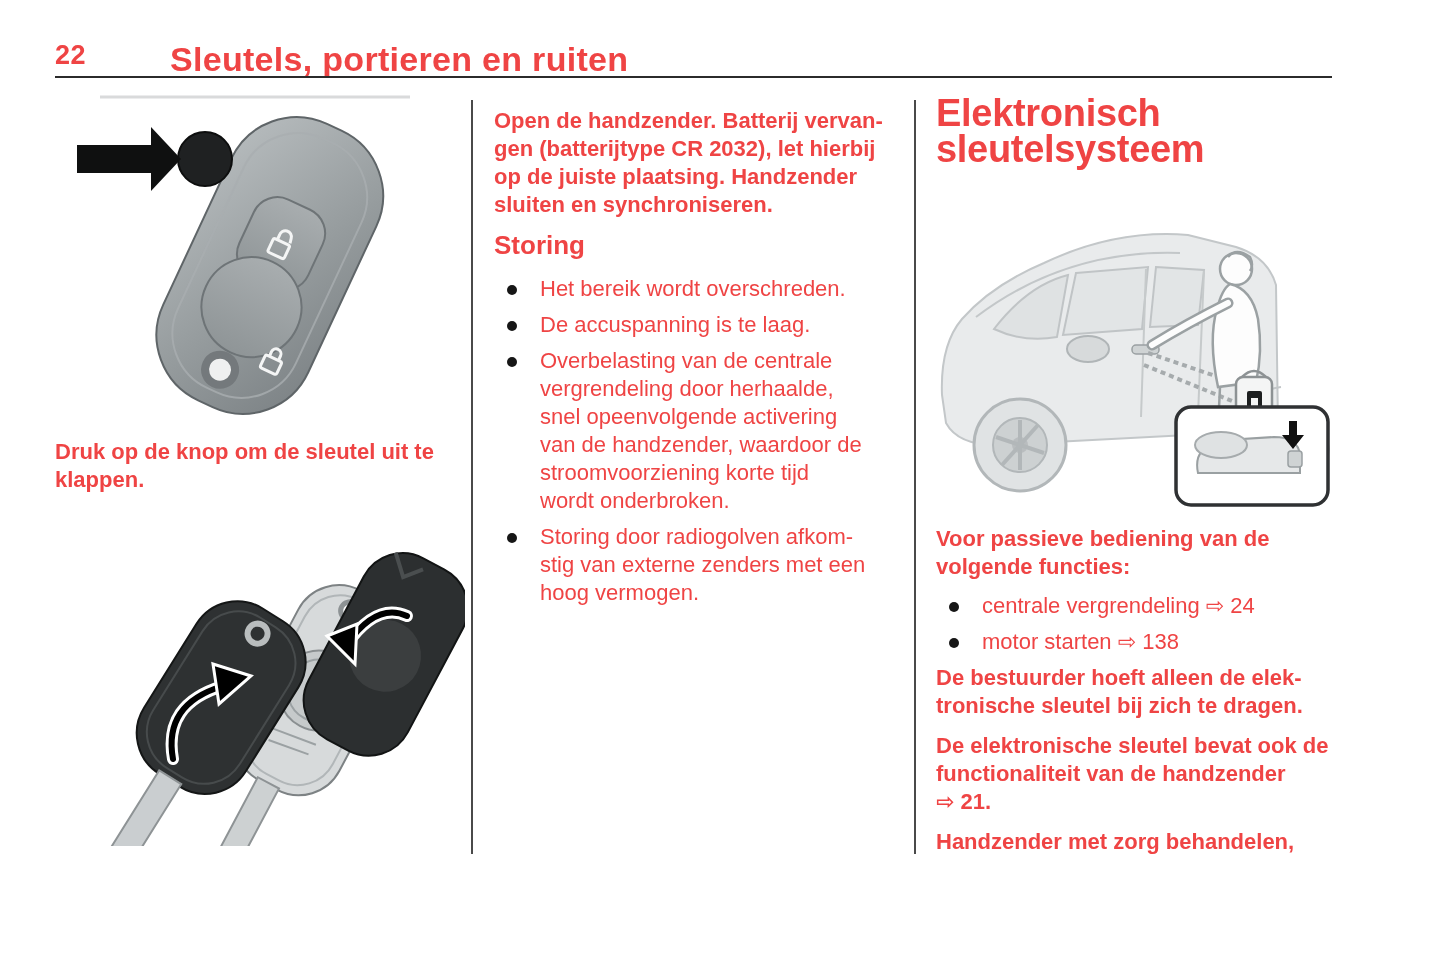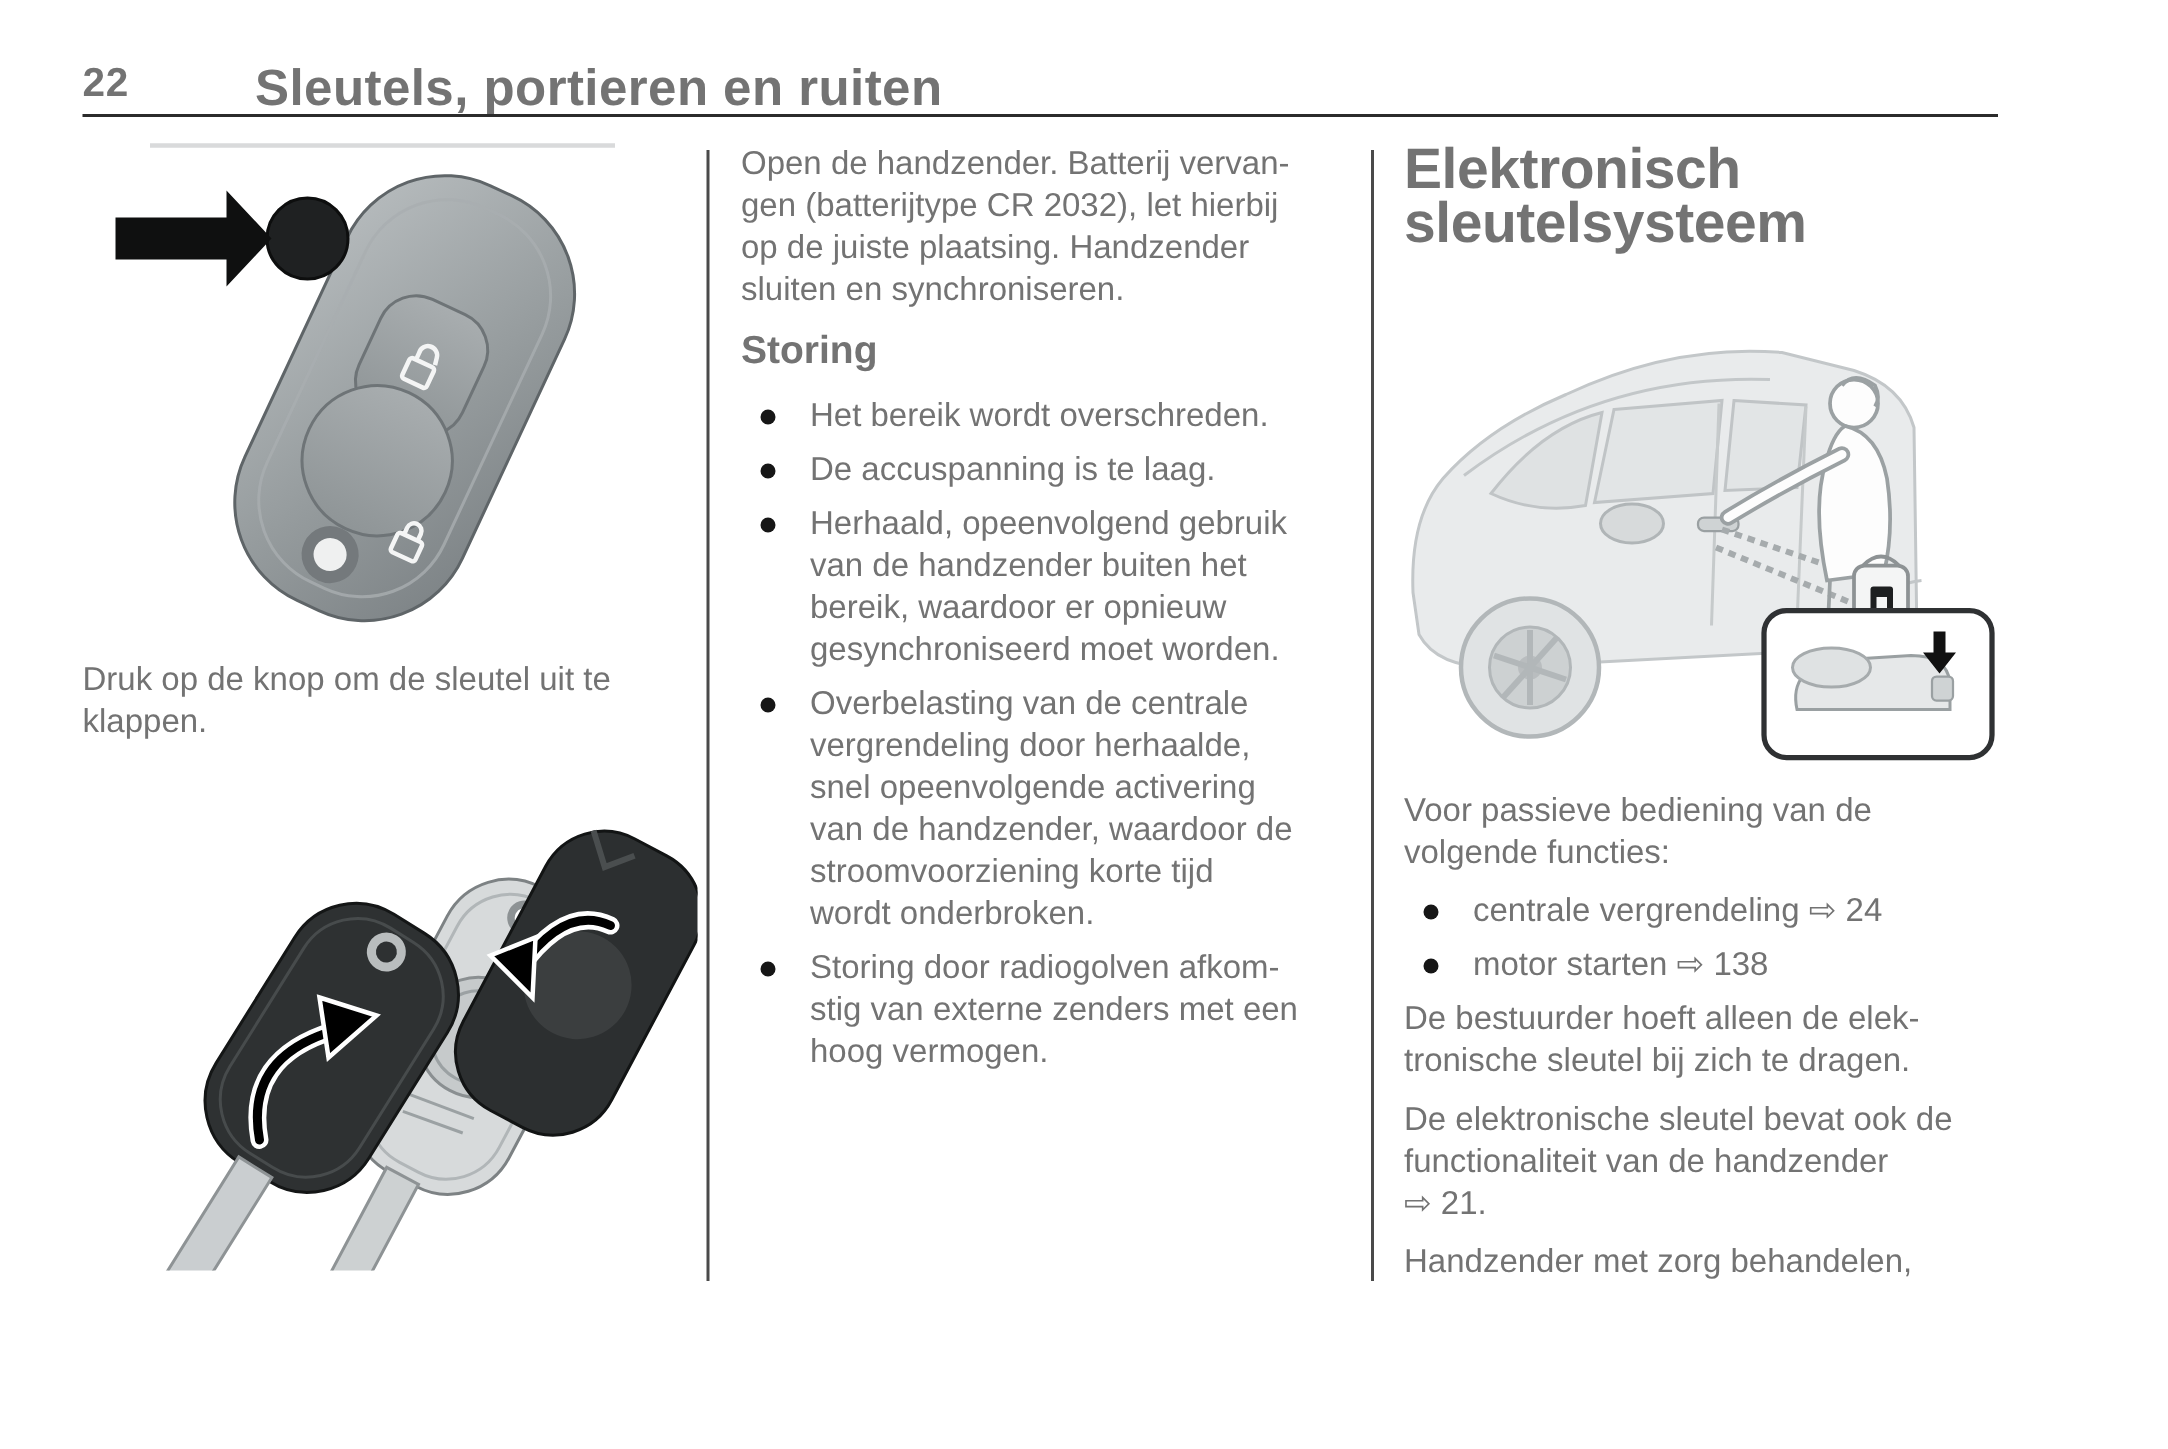--- a/index.html
+++ b/index.html
@@ -1,21 +1,21 @@
 <!DOCTYPE html>
 <html><head>
 <meta charset="utf-8">
 <style>
   html,body{margin:0;padding:0;background:#ffffff;}
   .page{
     position:relative;
     width:1445px;height:854px;
     background:#ffffff;
     font-family:"Liberation Sans","DejaVu Sans",sans-serif;
-    color:#737373;
+    color:#ef4444;
     overflow:hidden;
   }
   .page-number{
     position:absolute;left:55px;top:40px;
     font-size:27px;font-weight:bold;letter-spacing:.5px;
   }
   .chapter-title{
     position:absolute;left:170px;top:40px;margin:0;
     font-size:34px;font-weight:bold;letter-spacing:.3px;
   }
@@ -28,21 +28,22 @@
   }
   .vd1{left:471px;}
   .vd2{left:914px;}
   .col{position:absolute;top:95px;}
   .col-left{left:55px;width:404px;}
   .col-mid{left:494px;width:412px;}
   .col-right{left:936px;width:398px;}
   .para{
     white-space:pre-line;
     font-size:22px;line-height:28px;
-    margin:0 0 11px 0;
+    margin:12px 0 11px 0;
+    font-weight:bold;
   }
   .caption{margin-top:7px;}
   h2.storing{
     font-size:26px;font-weight:bold;margin:10px 0 15px 0;line-height:30px;
   }
   h2.big-heading{
     font-size:38px;font-weight:bold;margin:0 0 10px 0;line-height:36px;
     letter-spacing:-.3px;
   }
   ul.bullets{list-style:none;margin:2px 0 0 0;padding:0;}
@@ -153,24 +154,20 @@
 
   <section class="col col-mid">
     <p class="para">Open de handzender. Batterij vervan-
 gen (batterijtype CR 2032), let hierbij
 op de juiste plaatsing. Handzender
 sluiten en synchroniseren.</p>
     <h2 class="storing">Storing</h2>
     <ul class="bullets">
       <li class="bullet-item"><span class="btext">Het bereik wordt overschreden.</span></li>
       <li class="bullet-item"><span class="btext">De accuspanning is te laag.</span></li>
-      <li class="bullet-item"><span class="btext">Herhaald, opeenvolgend gebruik
-van de handzender buiten het
-bereik, waardoor er opnieuw
-gesynchroniseerd moet worden.</span></li>
       <li class="bullet-item"><span class="btext">Overbelasting van de centrale
 vergrendeling door herhaalde,
 snel opeenvolgende activering
 van de handzender, waardoor de
 stroomvoorziening korte tijd
 wordt onderbroken.</span></li>
       <li class="bullet-item"><span class="btext">Storing door radiogolven afkom-
 stig van externe zenders met een
 hoog vermogen.</span></li>
     </ul>

